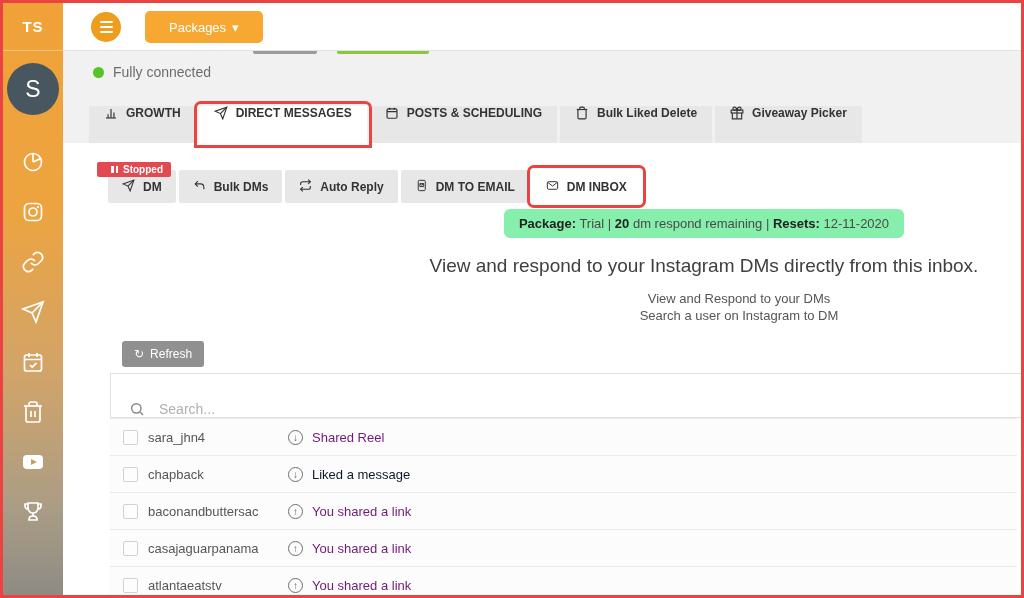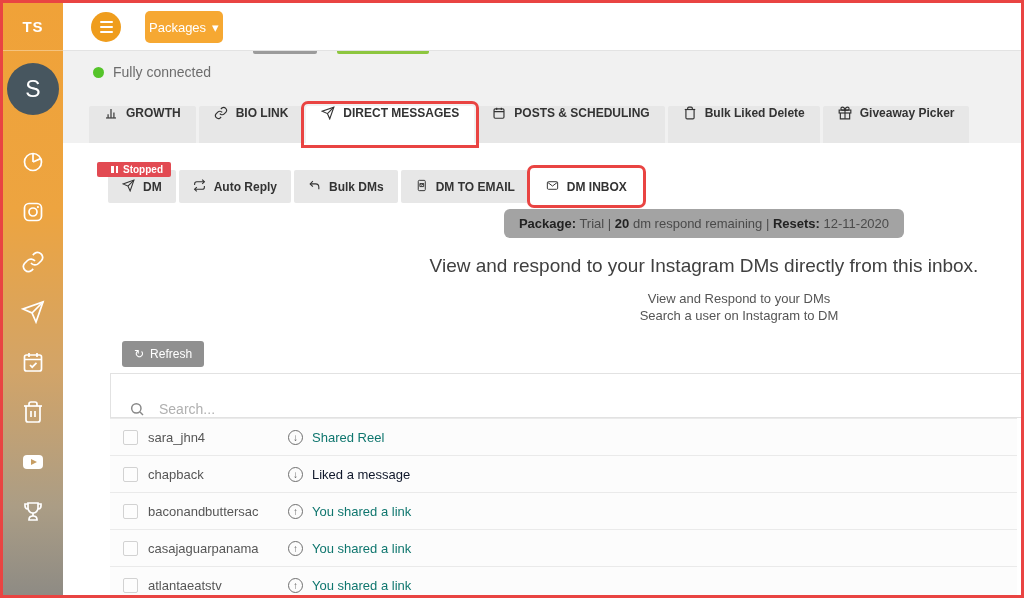--- a/index.html
+++ b/index.html
@@ -16,21 +16,21 @@
   .side-nav { margin-top:34px; display:flex; flex-direction:column; align-items:center; gap:24px; }
   .side-ic { width:26px; height:26px; color:#fff; display:flex; align-items:center; justify-content:center; cursor:pointer; }
   .side-ic svg { width:24px; height:24px; }
 
   
   .topbar { position:absolute; left:60px; top:0; right:0; height:48px; background:#fff;
     border-bottom:1px solid #e3e3e3; z-index:4; }
   .hamburger { position:absolute; left:28px; top:9px; width:30px; height:30px; border-radius:50%;
     background:#ef9d1d; display:flex; flex-direction:column; align-items:center; justify-content:center; gap:3px; cursor:pointer; }
   .hamburger span { width:13px; height:2px; background:#fff; border-radius:1px; }
-  .packages-btn { position:absolute; left:82px; top:8px; height:32px; padding:0 4px;
+  .packages-btn { position:absolute; left:82px; top:8px; height:32px; padding:0 24px;
     background:#f6a832; border:none; border-radius:5px; color:#fff; font-size:13px; cursor:pointer;
     font-family:inherit; display:flex; align-items:center; gap:6px; }
 
   
   .strip { position:absolute; left:60px; top:48px; right:0; height:92px; background:#f1f1f1; }
   .frag { position:absolute; top:0; height:3px; border-radius:0 0 2px 2px; }
   .frag-gray { left:190px; width:64px; background:#9b9b9b; }
   .frag-green { left:274px; width:92px; background:#8dc63f; }
   .status-row { position:absolute; left:30px; top:13px; display:flex; align-items:center; gap:9px; }
   .dot { width:11px; height:11px; border-radius:50%; background:#55c42a; }
@@ -48,21 +48,21 @@
   .subtab { height:33px; display:flex; align-items:center; gap:8px; padding:0 14px; background:#e7e7e7;
     font-size:12px; font-weight:bold; color:#333; cursor:pointer; white-space:nowrap; border-radius:2px; }
   .subtab svg { width:13px; height:13px; }
   .subtab.active { background:#fff; }
   .stopped-badge { position:absolute; left:34px; top:19px; z-index:6; background:#e24a52; color:#fff;
     font-size:10px; font-weight:bold; border-radius:2px; padding:2px 8px 2px 14px; display:flex; align-items:center; gap:5px; }
   .pause-bars { display:inline-flex; gap:2px; }
   .pause-bars i { width:2.5px; height:7px; background:#fff; display:block; }
 
   .center-col { position:absolute; left:330px; right:6px; top:0; text-align:center; }
-  .banner { display:inline-block; margin-top:66px; background:#a3a3a3; border-radius:6px;
+  .banner { display:inline-block; margin-top:66px; background:#86efac; border-radius:6px;
     padding:7px 15px; font-size:13px; color:#4a4a4a; }
   .banner b { color:#222; }
   .heading { position:absolute; left:0; right:0; top:112px; font-size:19px; color:#404040; }
   .subline1 { position:absolute; left:70px; right:0; top:148px; font-size:13px; color:#555; }
   .subline2 { position:absolute; left:70px; right:0; top:165px; font-size:13px; color:#555; }
 
   .refresh-btn { position:absolute; left:59px; top:198px; height:26px; padding:0 12px;
     background:#909090; border:none; border-radius:3px; color:#fff; font-size:12px; cursor:pointer;
     font-family:inherit; display:flex; align-items:center; gap:6px; }
 
@@ -74,21 +74,21 @@
   .search-input::placeholder { color:#b0b0b0; }
 
   .rows { position:absolute; left:47px; top:275px; width:907px; bottom:0; overflow:hidden; }
   .row { height:37px; display:flex; align-items:center; border-top:1px solid #eaeaea;
     background:#fcfcfc; cursor:pointer; position:relative; }
   .checkbox { position:absolute; left:13px; width:15px; height:15px; border:1.5px solid #d2d2d2;
     border-radius:2px; background:#fdfdfd; cursor:pointer; }
   .row-user { position:absolute; left:38px; font-size:13px; color:#565656; }
   .dir-circle { position:absolute; left:178px; width:15px; height:15px; border:1px solid #6f6f6f;
     border-radius:50%; color:#5c5c5c; font-size:10px; line-height:13px; text-align:center; }
-  .row-text { position:absolute; left:202px; font-size:13px; color:#0f766e; }
+  .row-text { position:absolute; left:202px; font-size:13px; color:#701a75; }
   .row-text.em { color:#0f172a; }
 </style>
 </head>
 <body>
 
 <div class="frame">
 
   <div class="sidebar">
     <div class="sidebar-logo">TS</div>
     <div class="avatar">S</div>
@@ -170,27 +170,20 @@
       <span class="status-text">Fully connected</span>
     </div>
     <div class="tabs-row">
       <div class="tab">
         <span><svg viewBox="0 0 24 24" fill="none" stroke="currentColor" stroke-width="2">
               <path d="M3.5 20.5h17"></path>
               <path d="M7 20v-6M12 20V5M17 20v-9"></path>
             </svg></span>
         <span>GROWTH</span>
       </div>
-      <div class="tab">
-        <span><svg viewBox="0 0 24 24" fill="none" stroke="currentColor" stroke-width="2">
-              <path d="M10 13a5 5 0 0 0 7.5.5l3-3a5 5 0 0 0-7-7l-1.7 1.7"></path>
-              <path d="M14 11a5 5 0 0 0-7.5-.5l-3 3a5 5 0 0 0 7 7l1.7-1.7"></path>
-            </svg></span>
-        <span>BIO LINK</span>
-      </div>
       <div class="tab active annot">
         <span><svg viewBox="0 0 24 24" fill="none" stroke="currentColor" stroke-width="2">
               <path d="M22 2 11 13"></path>
               <path d="M22 2 15 22l-4-9-9-4z"></path>
             </svg></span>
         <span>DIRECT MESSAGES</span>
       </div>
       <div class="tab">
         <span><svg viewBox="0 0 24 24" fill="none" stroke="currentColor" stroke-width="2">
               <rect x="3.5" y="5" width="17" height="16" rx="2"></rect>
@@ -232,33 +225,33 @@
     <div class="subtabs-row">
       <div class="subtab">
         <span><svg viewBox="0 0 24 24" fill="none" stroke="currentColor" stroke-width="2">
               <path d="M22 2 11 13"></path>
               <path d="M22 2 15 22l-4-9-9-4z"></path>
             </svg></span>
         <span>DM</span>
       </div>
       <div class="subtab">
         <span><svg viewBox="0 0 24 24" fill="none" stroke="currentColor" stroke-width="2">
+              <polyline points="9 14 4 9 9 4"></polyline>
+              <path d="M4 9h10a6 6 0 0 1 6 6v4"></path>
+            </svg></span>
+        <span>Bulk DMs</span>
+      </div>
+      <div class="subtab">
+        <span><svg viewBox="0 0 24 24" fill="none" stroke="currentColor" stroke-width="2">
               <polyline points="17 1 21 5 17 9"></polyline>
               <path d="M3 11V9a4 4 0 0 1 4-4h14"></path>
               <polyline points="7 23 3 19 7 15"></polyline>
               <path d="M21 13v2a4 4 0 0 1-4 4H3"></path>
             </svg></span>
         <span>Auto Reply</span>
-      </div>
-      <div class="subtab">
-        <span><svg viewBox="0 0 24 24" fill="none" stroke="currentColor" stroke-width="2">
-              <polyline points="9 14 4 9 9 4"></polyline>
-              <path d="M4 9h10a6 6 0 0 1 6 6v4"></path>
-            </svg></span>
-        <span>Bulk DMs</span>
       </div>
       <div class="subtab">
         <span><svg viewBox="0 0 24 24" fill="none" stroke="currentColor" stroke-width="1.8">
               <rect x="6" y="2.5" width="13" height="19" rx="2"></rect>
               <path d="M9 8.5h7v5.5H9z"></path>
               <path d="M9 8.5l3.5 3L16 8.5"></path>
             </svg></span>
         <span>DM TO EMAIL</span>
       </div>
       <div class="subtab active annot">

